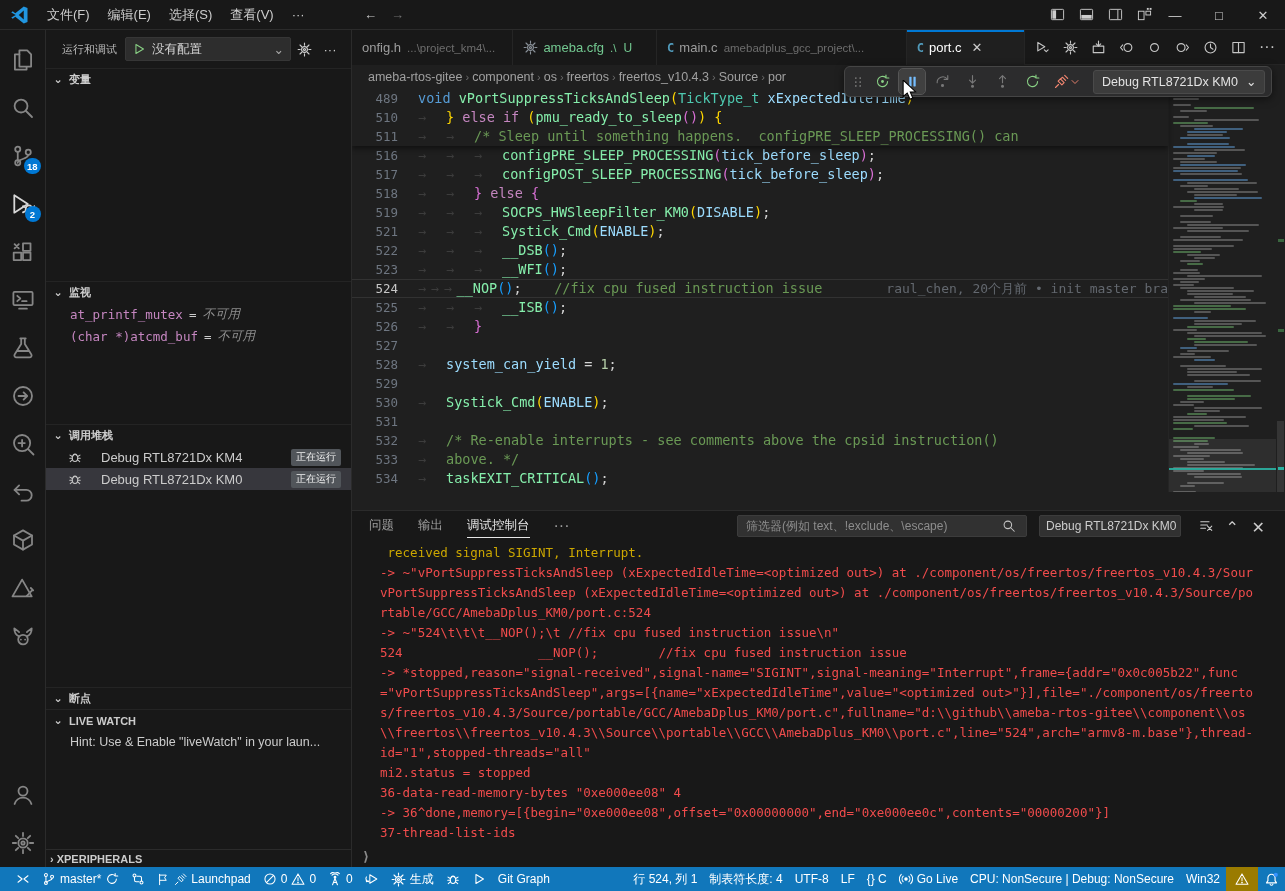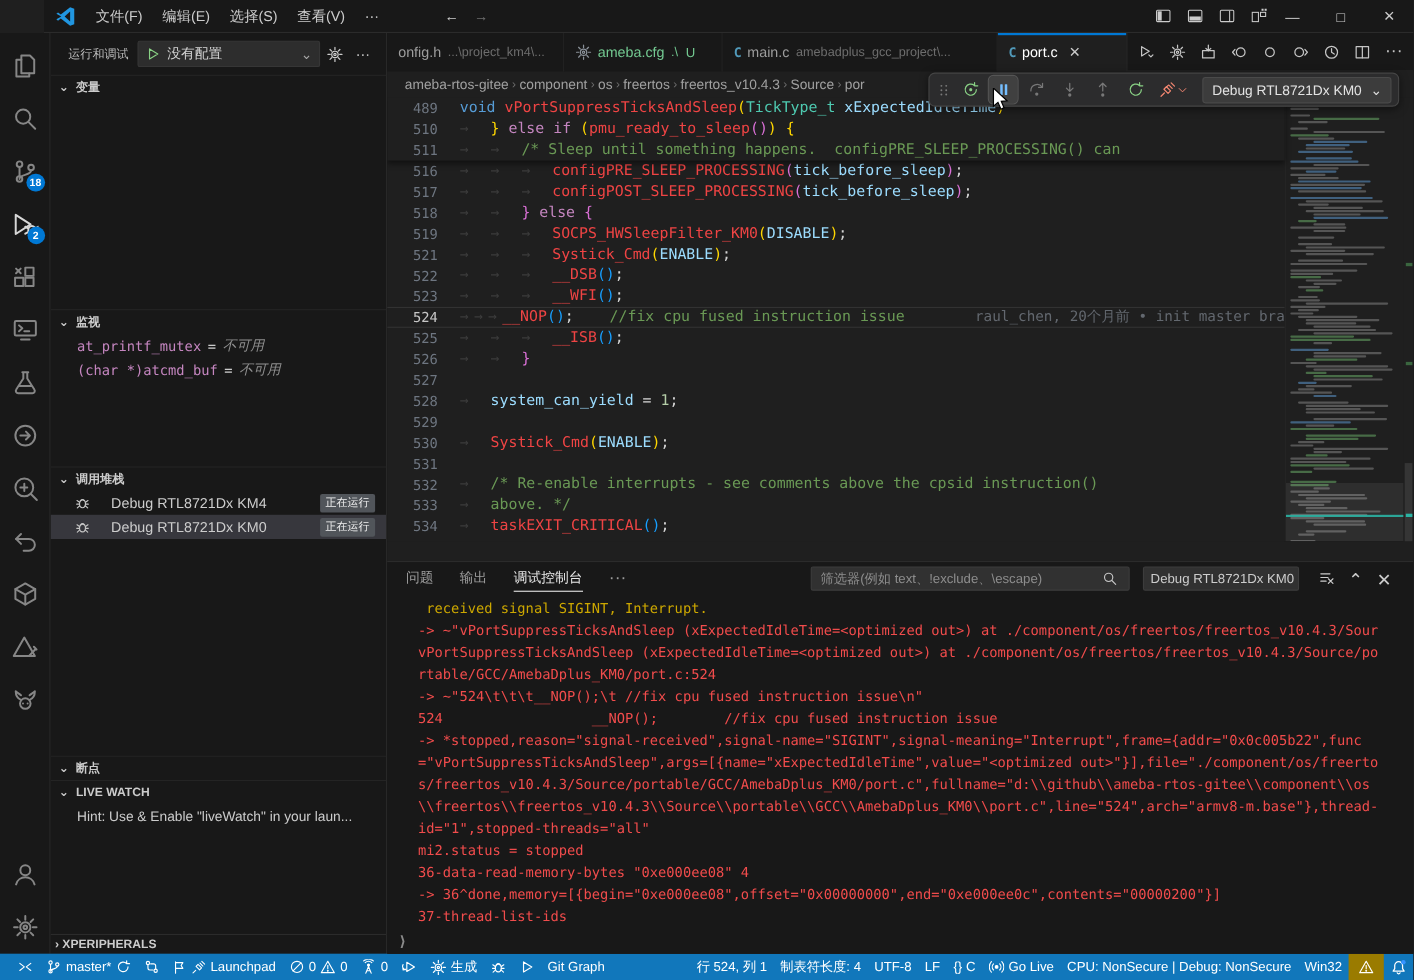--- a/index.html
+++ b/index.html
@@ -3,21 +3,21 @@
 <meta charset="utf-8">
 <style>
   * { margin:0; padding:0; box-sizing:border-box; }
   html,body { width:1285px; height:891px; overflow:hidden; background:#1f1f1f;
     font-family:"Liberation Sans","DejaVu Sans",sans-serif; }
   #app { width:1285px; height:891px; display:flex; flex-direction:column; color:#cccccc; }
   svg { display:block; }
 
   
   .titlebar { height:30px; background:#181818; border-bottom:1px solid #2b2b2b;
-    display:flex; align-items:center; position:relative; flex:none; font-size:13px;margin-left:40px; }
+    display:flex; align-items:center; position:relative; flex:none; font-size:13px; }
   .vscode-logo { width:20px; margin:0 8px 0 10px; }
   .menu-item { padding:0 9px; height:22px; line-height:22px; border-radius:4px; color:#cccccc; cursor:default; }
   .nav-arrows { position:absolute; left:364px; display:flex; gap:14px; color:#cccccc; }
   .nav-arrows .dim { color:#6e6e6e; }
   .cmd-center { position:absolute; left:420px; top:4px; width:492px; height:22px;
     background:#252526; border:1px solid #3c3c3c; border-radius:6px; color:#9d9d9d;
     display:flex; align-items:center; justify-content:center; gap:6px; font-size:12.5px; }
   .layout-controls { position:absolute; right:133px; display:flex; gap:14px; align-items:center; }
   .win-controls { position:absolute; right:0; top:0; height:30px; display:flex; }
   .win-btn { width:44px; height:30px; display:flex; align-items:center; justify-content:center; color:#cccccc; }
@@ -89,21 +89,21 @@
   .code-area { flex:1; position:relative; overflow:hidden; background:#1f1f1f;
     font-family:"DejaVu Sans Mono",monospace; font-size:13.5px; }
   .code-scroll { position:absolute; left:0; top:0; right:117px; bottom:0; }
   .sticky { box-shadow:0 3px 5px rgba(0,0,0,.45); position:relative; z-index:3; background:#1f1f1f; }
   .code-line { height:19px; line-height:19px; display:flex; white-space:pre; }
   .code-line .gut { width:46px; text-align:right; color:#6e7681; flex:none; font-size:12.5px; }
   .code-line .gutpad { width:20px; flex:none; }
   .code-line.current { border-top:1px solid #323232; border-bottom:1px solid #323232; height:19px; line-height:17px; }
   .code-line.current .gut { color:#c6c6c6; }
   .ind { display:inline-block; width:28px; color:#3c3c3c; }
-  .tok-k { color:#569cd6; } .tok-c { color:#c586c0; } .tok-f { color:#ef4444; }
+  .tok-k { color:#569cd6; } .tok-c { color:#c586c0; } .tok-f { color:#86efac; }
   .tok-y { color:#4ec9b0; } .tok-v { color:#9cdcfe; } .tok-n { color:#b5cea8; }
   .tok-w { color:#d4d4d4; } .tok-m { color:#6a9955; }
   .tok-g1 { color:#ffd700; } .tok-g2 { color:#da70d6; } .tok-g3 { color:#179fff; }
   .blame { color:#63686f; margin-left:64px; font-size:13px; }
 
   
   .minimap { position:absolute; top:0; right:9px; width:108px; bottom:0; background:#1f1f1f;
     border-left:1px solid #252525; overflow:hidden; z-index:2; }
   .mm-row { height:2px; margin-bottom:1px; border-radius:1px; }
   .mm-viewport { position:absolute; left:0; right:0; top:350px; height:64px; background:rgba(255,255,255,.07); }

